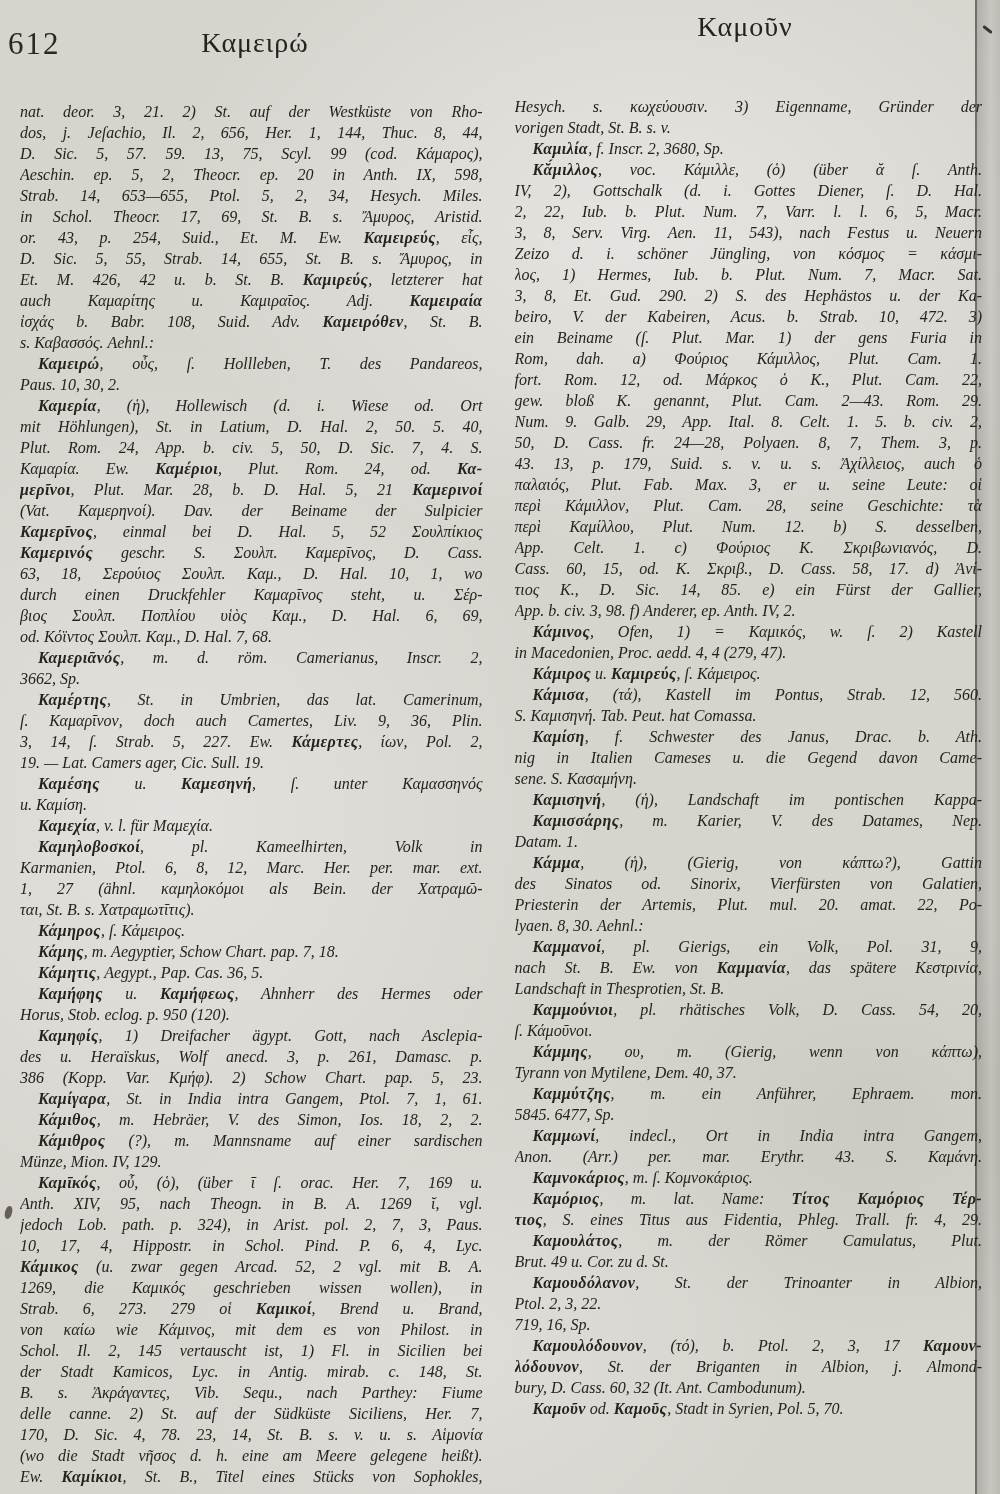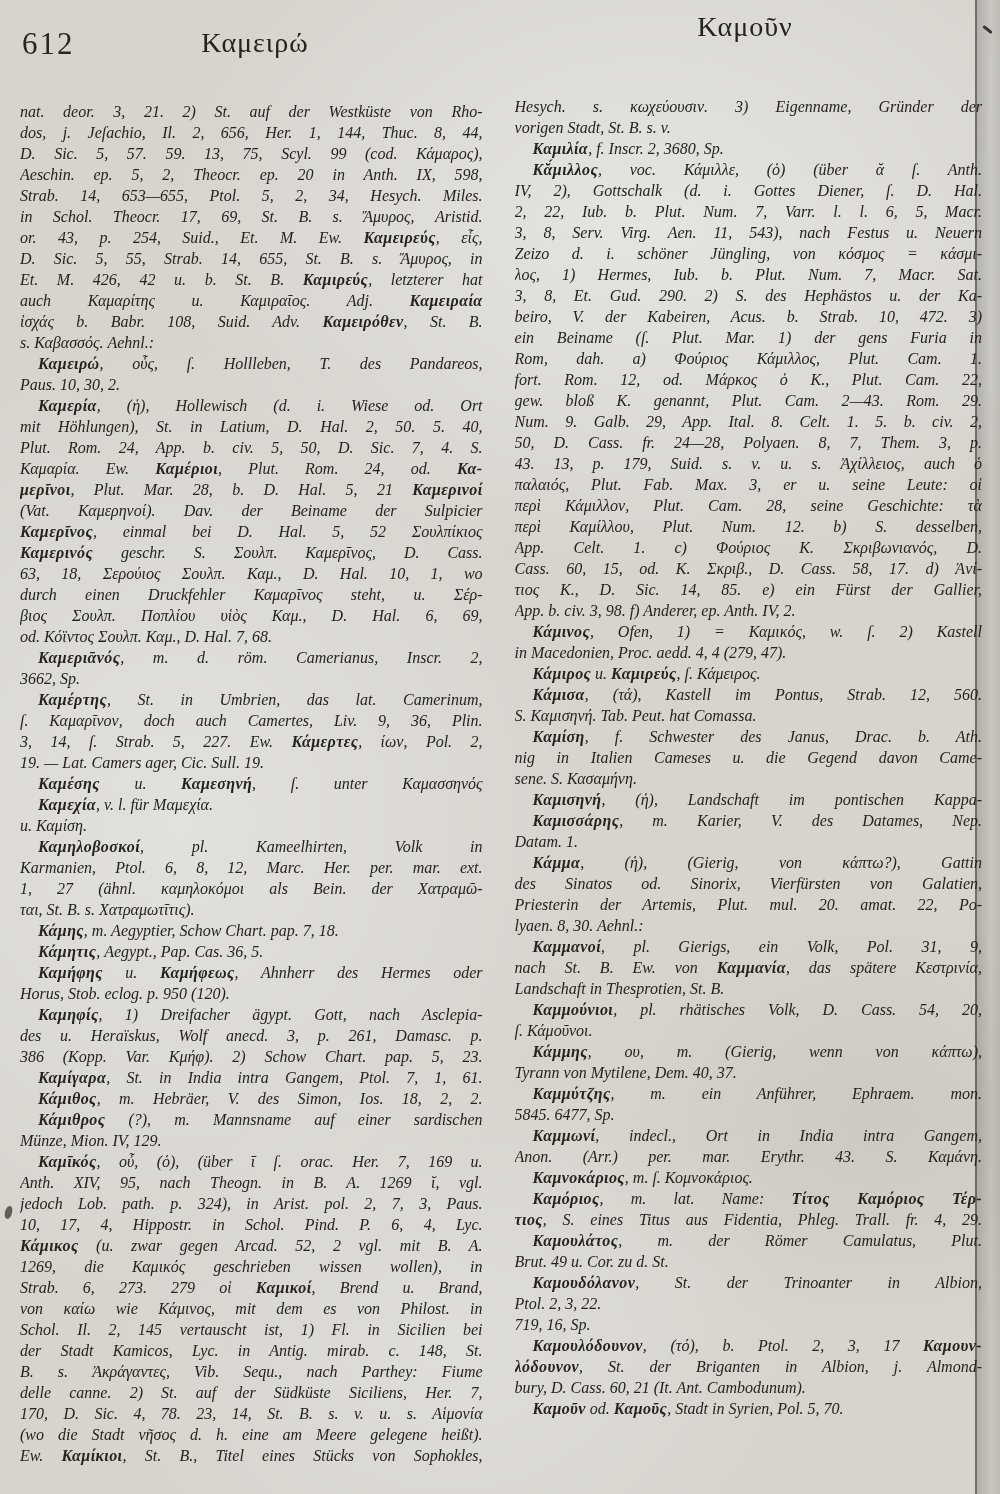--- a/index.html
+++ b/index.html
@@ -31,21 +31,21 @@
     position: absolute; right: 7px; top: 28px; width: 11px; height: 3px;
     background: #3a3732; transform: rotate(38deg); border-radius: 2px;
   }
   .ink-speck {
     position: absolute; left: 5px; top: 1206px; width: 7px; height: 13px;
     background: #474239; border-radius: 50% 40% 50% 45%; transform: rotate(12deg);
     opacity: .8;
   }
   .page-header { position: absolute; top: 0; left: 0; right: 0; height: 86px; }
   .page-number {
-    position: absolute; left: 22px; top: 26px;
+    position: absolute; left: 8px; top: 26px;
     font-size: 31px; letter-spacing: 2px; color: #2a2username723; text-align: center;
   }
   .page-number { color: #2a2723; }
   .header-left {
     position: absolute; left: 130px; width: 250px; top: 27px; text-align: center;
     font-size: 28px; letter-spacing: 1px;
   }
   .header-right {
     position: absolute; left: 620px; width: 250px; top: 11px; text-align: center;
     font-size: 28px; letter-spacing: 1px;
@@ -108,26 +108,27 @@
         <div class="line">durch einen Druckfehler Καμαρῖνος steht, u. Σέρ-</div>
         <div class="line">βιος Σουλπ. Ποπλίου υἱὸς Καμ., D. Hal. 6, 69,</div>
         <div class="line short">od. Κόϊντος Σουλπ. Καμ., D. Hal. 7, 68.</div>
         <div class="line indent"><b>Καμεριᾱνός</b>, m. d. röm. Camerianus, Inscr. 2,</div>
         <div class="line short">3662, Sp.</div>
         <div class="line indent"><b>Καμέρτης</b>, St. in Umbrien, das lat. Camerinum,</div>
         <div class="line">ſ. Καμαρῖνον, doch auch Camertes, Liv. 9, 36, Plin.</div>
         <div class="line">3, 14, ſ. Strab. 5, 227.  Ew. <b>Κάμερτες</b>, ίων, Pol. 2,</div>
         <div class="line short">19. — Lat. Camers ager, Cic. Sull. 19.</div>
         <div class="line indent"><b>Καμέσης</b> u. <b>Καμεσηνή</b>, ſ. unter Καμασσηνός</div>
+        <div class="line short">u. Καμίση.</div>
         <div class="line indent short"><b>Καμεχία</b>, v. l. für Μαμεχία.</div>
-        <div class="line short">u. Καμίση.</div>
         <div class="line indent"><b>Καμηλοβοσκοί</b>, pl. Kameelhirten, Volk in</div>
         <div class="line">Karmanien, Ptol. 6, 8, 12, Marc. Her. per. mar. ext.</div>
         <div class="line">1, 27 (ähnl. καμηλοκόμοι als Bein. der Χατραμῶ-</div>
         <div class="line short">ται, St. B. s. Χατραμωτῖτις).</div>
+        <div class="line indent short"><b>Κάμηρος</b>, ſ. Κάμειρος.</div>
         <div class="line indent short"><b>Κάμης</b>, m. Aegyptier, Schow Chart. pap. 7, 18.</div>
         <div class="line indent short"><b>Κάμητις</b>, Aegypt., Pap. Cas. 36, 5.</div>
         <div class="line indent"><b>Καμήφης</b> u. <b>Καμήφεως</b>, Ahnherr des Hermes oder</div>
         <div class="line short">Horus, Stob. eclog. p. 950 (120).</div>
         <div class="line indent"><b>Καμηφίς</b>, 1) Dreifacher ägypt. Gott, nach Asclepia-</div>
         <div class="line">des u. Heraïskus, Wolf anecd. 3, p. 261, Damasc. p.</div>
         <div class="line">386 (Kopp. Var. Κμήφ).  2) Schow Chart. pap. 5, 23.</div>
         <div class="line indent"><b>Καμίγαρα</b>, St. in India intra Gangem, Ptol. 7, 1, 61.</div>
         <div class="line indent"><b>Κάμιθος</b>, m. Hebräer, V. des Simon, Ios. 18, 2, 2.</div>
         <div class="line indent"><b>Κάμιθρος</b> (?), m. Mannsname auf einer sardischen</div>
@@ -203,17 +204,17 @@
         <div class="line indent short"><b>Καμνοκάριος</b>, m. ſ. Κομνοκάριος.</div>
         <div class="line indent"><b>Καμόριος</b>, m. lat. Name: <b>Τίτος Καμόριος Τέρ-</b></div>
         <div class="line"><b>τιος</b>, S. eines Titus aus Fidentia, Phleg. Trall. fr. 4, 29.</div>
         <div class="line indent"><b>Καμουλάτος</b>, m. der Römer Camulatus, Plut.</div>
         <div class="line short">Brut. 49 u. Cor. zu d. St.</div>
         <div class="line indent"><b>Καμουδόλανον</b>, St. der Trinoanter in Albion,</div>
         <div class="line short">Ptol. 2, 3, 22.</div>
         <div class="line short">719, 16, Sp.</div>
         <div class="line indent"><b>Καμουλόδουνον</b>, (τό), b. Ptol. 2, 3, 17 <b>Καμουν-</b></div>
         <div class="line"><b>λόδουνον</b>, St. der Briganten in Albion, j. Almond-</div>
-        <div class="line short">bury, D. Cass. 60, 21 (It. Ant. Cambodunum).</div>
+        <div class="line short">bury, D. Cass. 60, 32 (It. Ant. Cambodunum).</div>
         <div class="line indent short"><b>Καμοῦν</b> od. <b>Καμοῦς</b>, Stadt in Syrien, Pol. 5, 70.</div>
       </div>
   </main>
 </div>
 
 </body></html>

